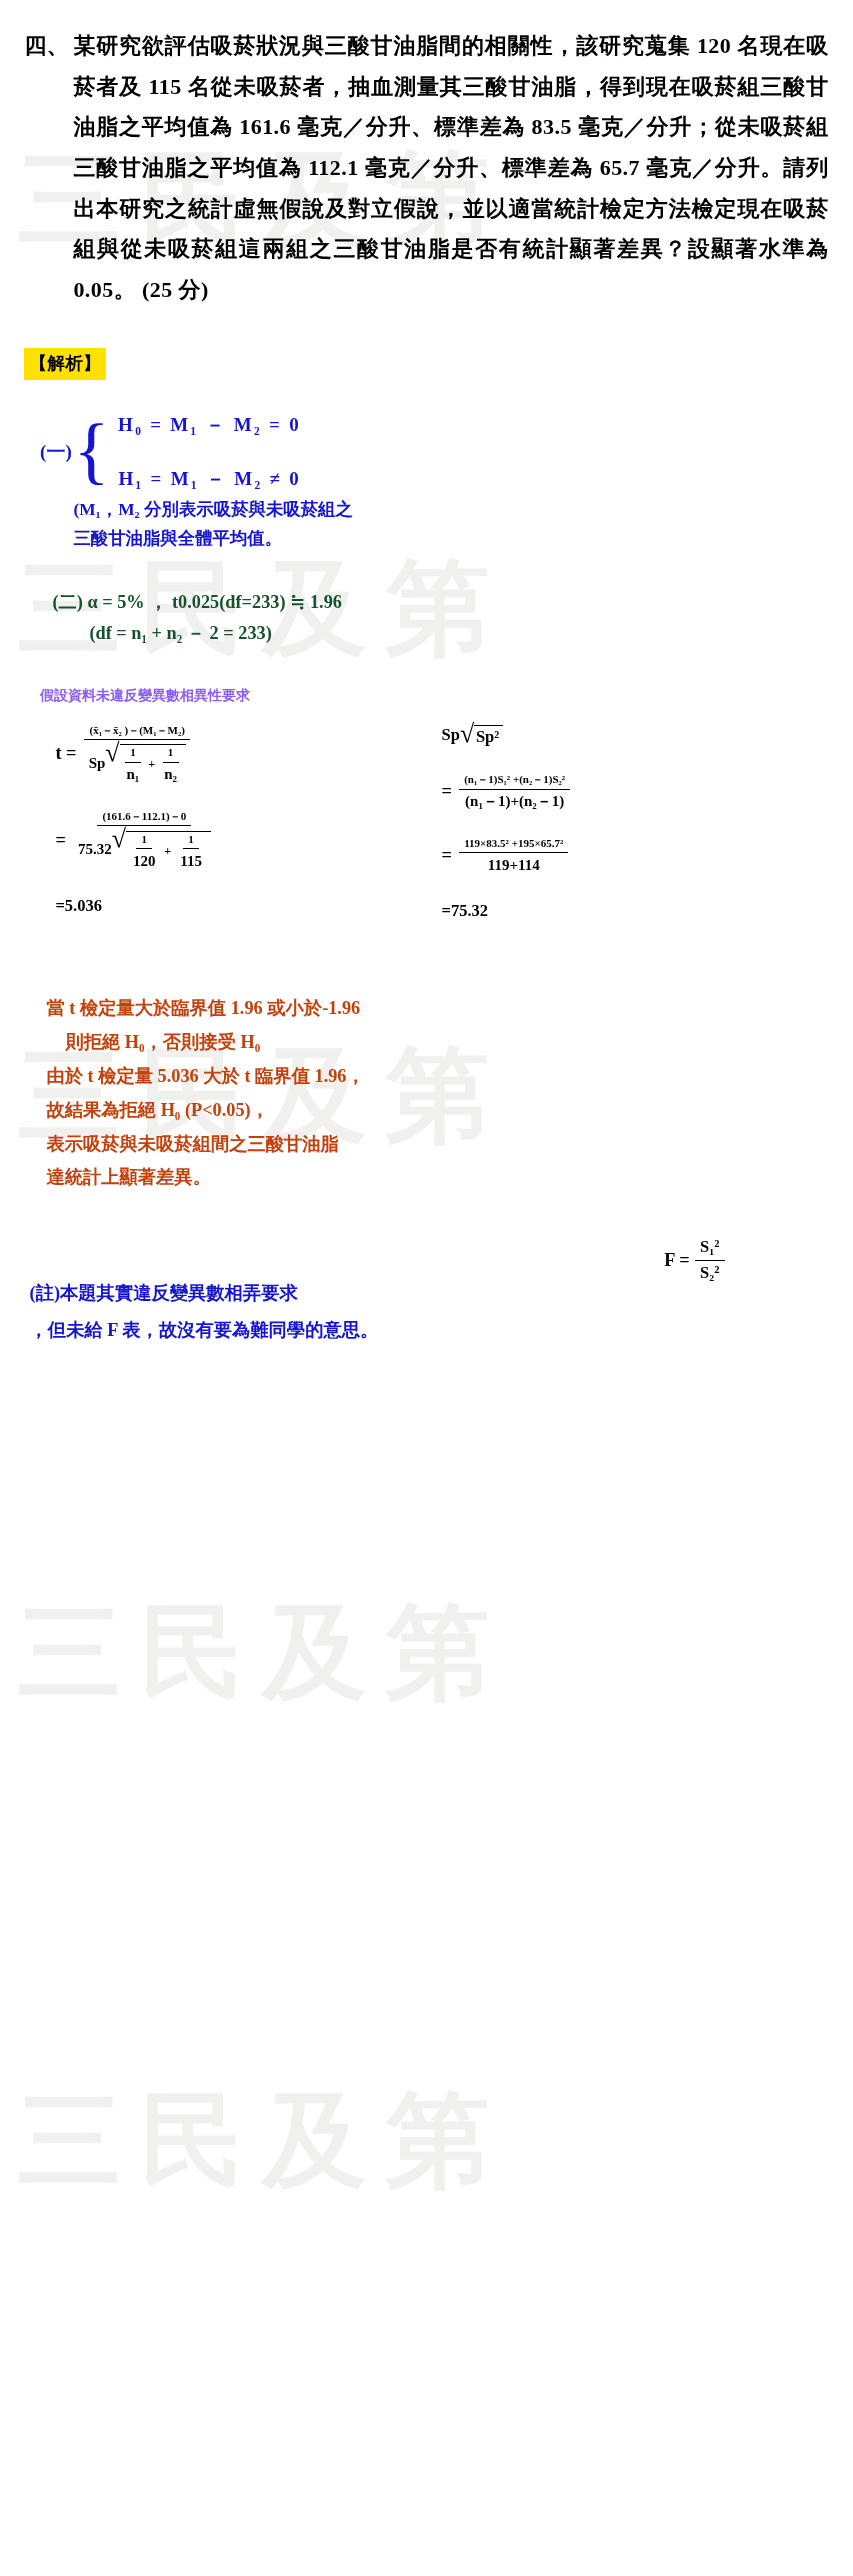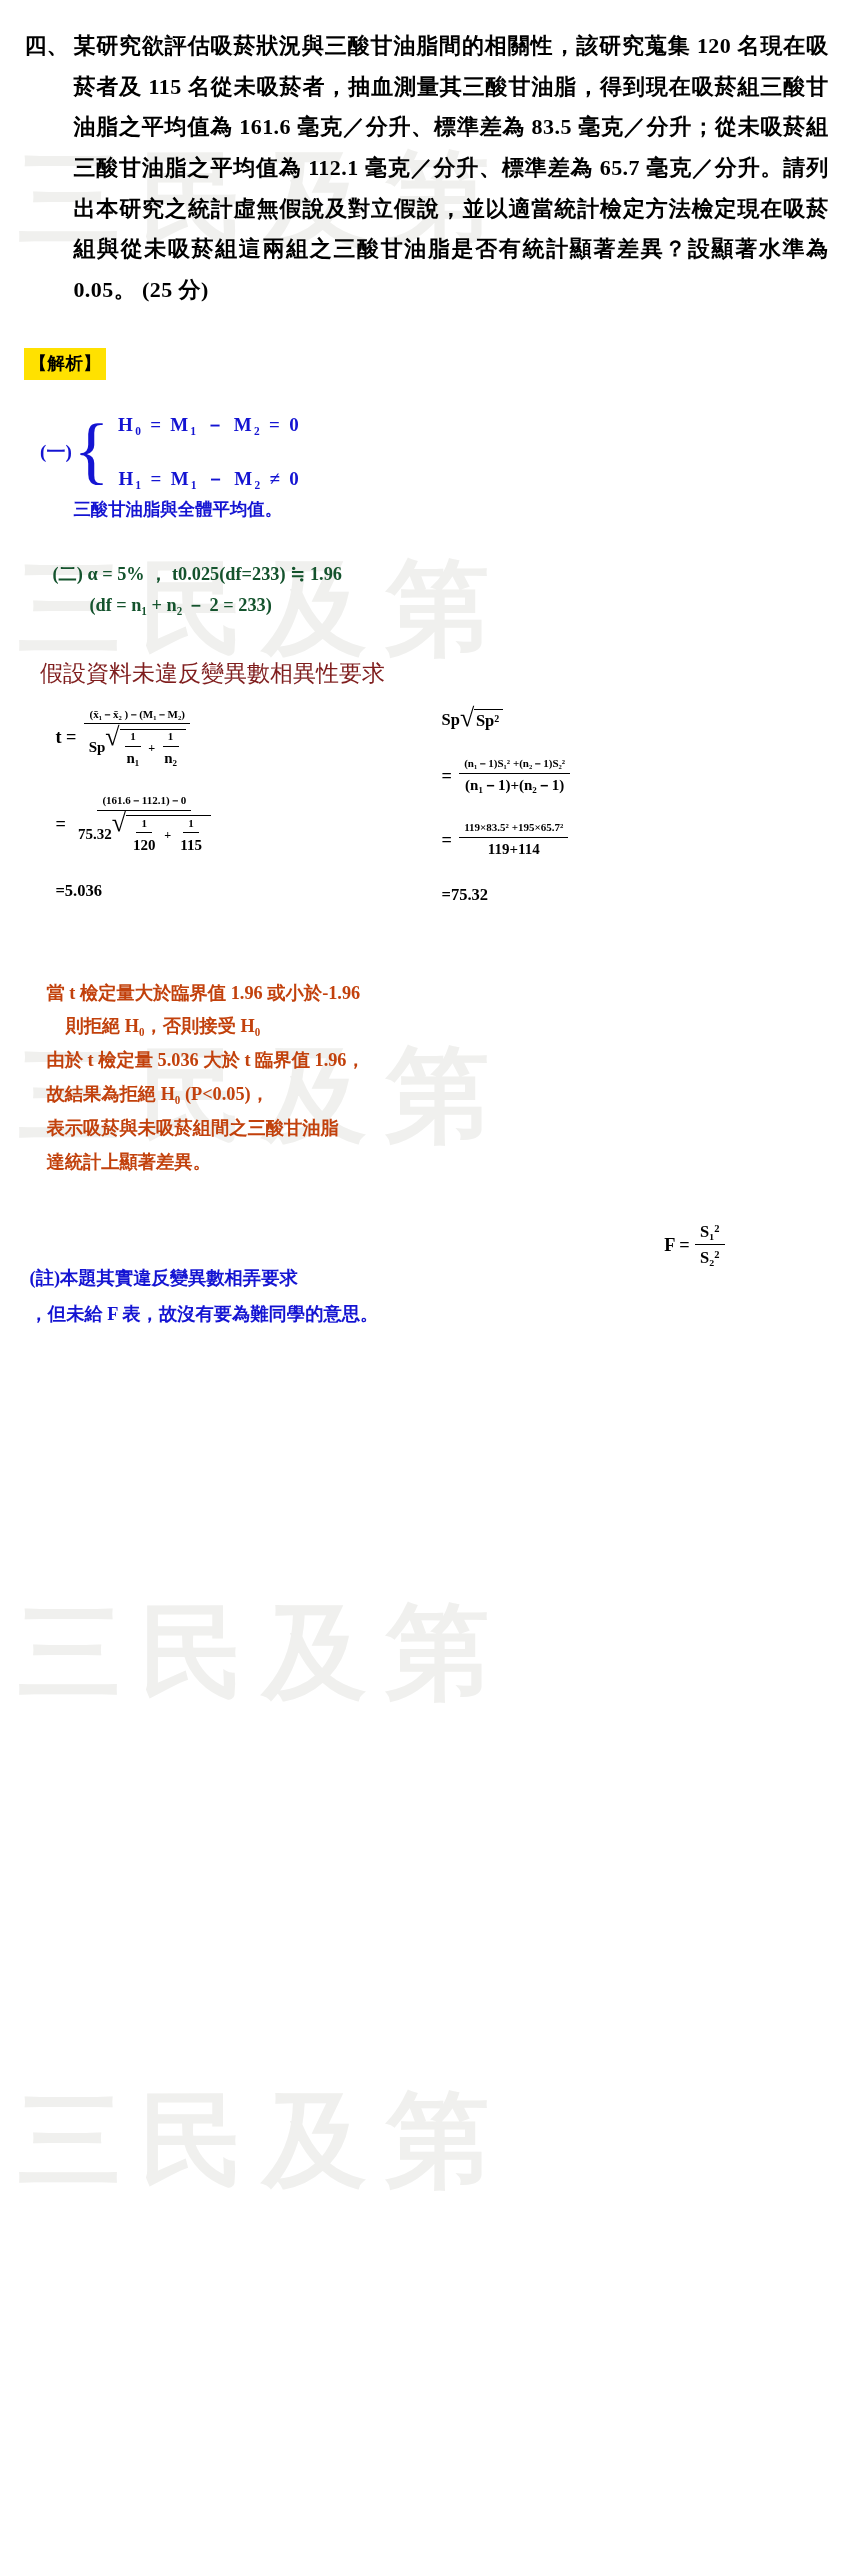--- a/index.html
+++ b/index.html
@@ -128,23 +128,23 @@
     margin-top: 35px;
     margin-left: 28px;
     line-height: 1.7;
   }
   .part2 .indent {
     display: block;
     margin-left: 37px;
   }
 
   .assume-line {
-    color: #7f1d1d;
-    font-weight: normal;
-    font-size: 23px;
+    color: #8b5cf6;
+    font-weight: bold;
+    font-size: 14px;
     margin-top: 37px;
     margin-left: 15.7px;
   }
 
   
   .formula-area {
     position: relative;
     margin-top: 19px;
     display: flex;
     gap: 26px;
@@ -256,20 +256,21 @@
   
   <div class="ans-section">
     <div class="hyp-wrap">
       <span class="hyp-label">(一)</span>
       <span class="brace">{</span>
       <div class="hyp-lines">
         <div class="hyp-line">H₀ =  M₁  －  M₂  =  0</div>
         <div class="hyp-line">H₁ =  M₁  －  M₂  ≠  0</div>
       </div>
     </div>
+    <div class="note-line">(M₁，M₂ 分別表示吸菸與未吸菸組之</div>
     <div class="note-line">三酸甘油脂與全體平均值。</div>
   </div>
 
   
   <div class="part2">
     <span>(二) α = 5% ，  t0.025(df=233)  ≒  1.96</span>
     <span class="indent">(df = n₁ + n₂ － 2 = 233)</span>
   </div>
 
   <div class="assume-line">假設資料未違反變異數相異性要求</div>

